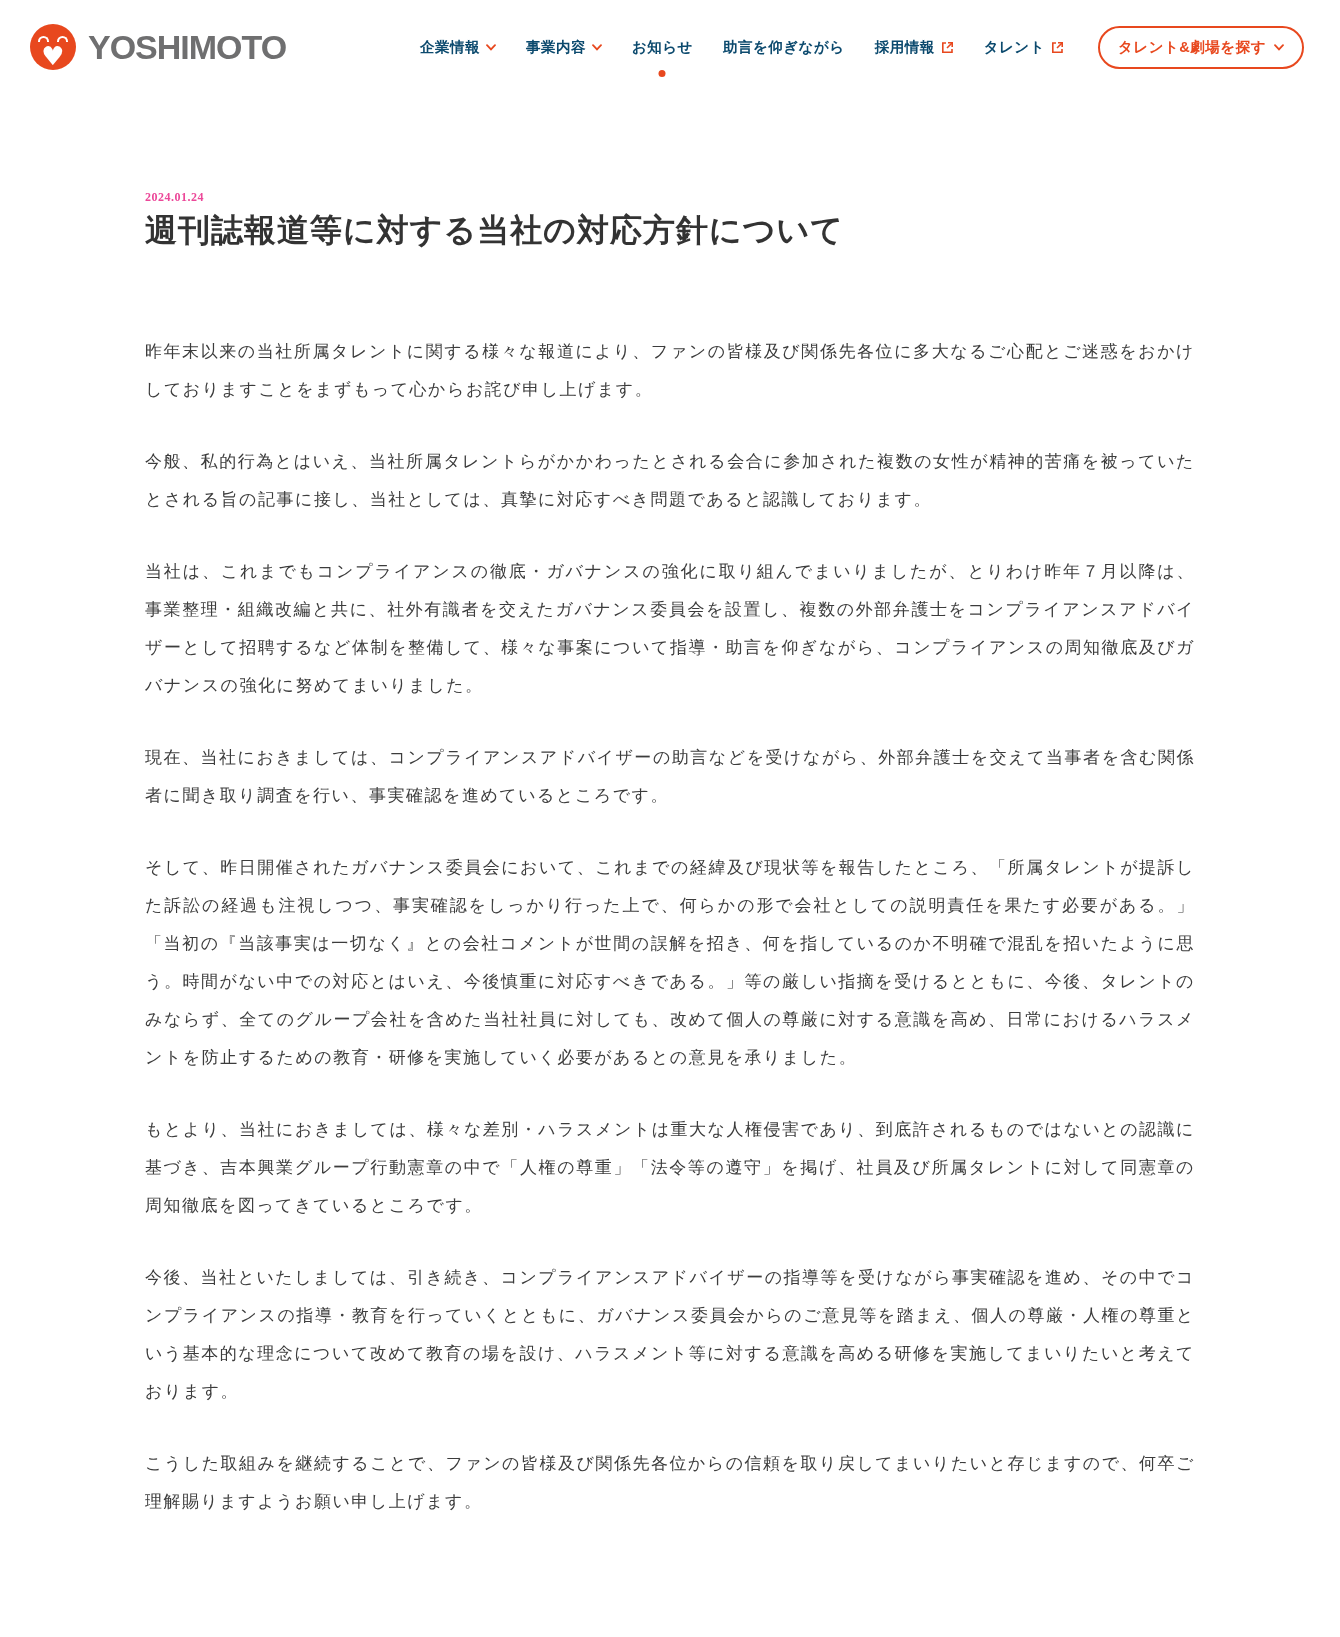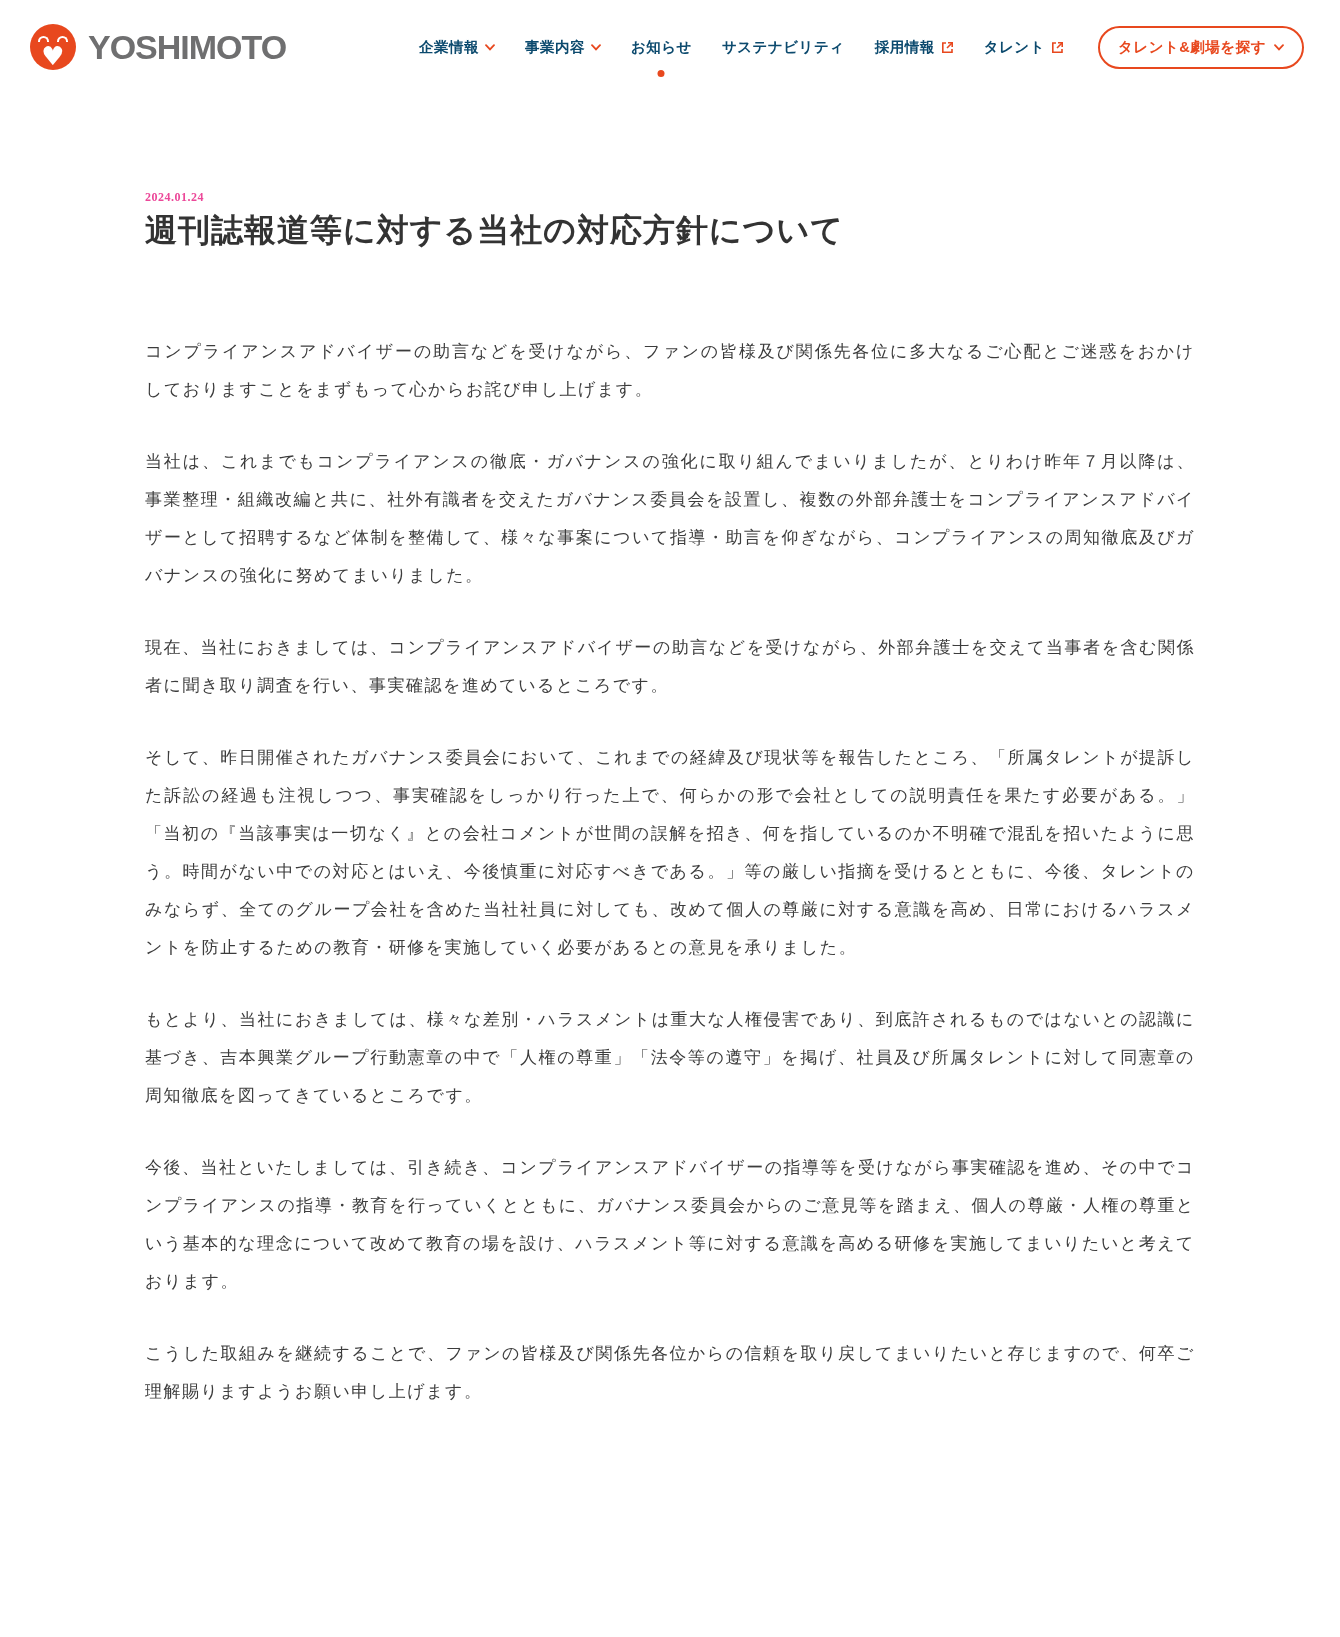--- a/index.html
+++ b/index.html
@@ -105,21 +105,21 @@
         <svg width="10" height="7" viewBox="0 0 10 7">
             <path d="M1 1.2 L5 5.4 L9 1.2" fill="none" stroke="#e8481e" stroke-width="1.8" stroke-linecap="round"></path>
           </svg>
       </span>
     </a>
     <a class="nav-item">
       <span>お知らせ</span>
       <span class="active-dot"></span>
     </a>
     <a class="nav-item">
-      <span>サステナビリティ</span>
+      <span>助言を仰ぎながら</span>
     </a>
     <a class="nav-item">
       <span>採用情報</span>
       <span>
         <svg width="13" height="13" viewBox="0 0 13 13">
             <path d="M5 2 H1.8 V11.2 H11 V8" fill="none" stroke="#e8481e" stroke-width="1.6"></path>
             <path d="M7 1.8 H11.2 V6" fill="none" stroke="#e8481e" stroke-width="1.6"></path>
             <path d="M11 2 L6 7" fill="none" stroke="#e8481e" stroke-width="1.6"></path>
           </svg>
       </span>
@@ -143,21 +143,22 @@
       </span>
     </button>
   </nav>
 </header>
 
 <main class="article">
   <div class="article-date">2024.01.24</div>
   <h1 class="article-title">週刊誌報道等に対する当社の対応方針について</h1>
 
   <div class="article-body">
-    <p>コンプライアンスアドバイザーの助言などを受けながら、ファンの皆様及び関係先各位に多大なるご心配とご迷惑をおかけしておりますことをまずもって心からお詫び申し上げます。</p>
+    <p>昨年末以来の当社所属タレントに関する様々な報道により、ファンの皆様及び関係先各位に多大なるご心配とご迷惑をおかけしておりますことをまずもって心からお詫び申し上げます。</p>
+    <p>今般、私的行為とはいえ、当社所属タレントらがかかわったとされる会合に参加された複数の女性が精神的苦痛を被っていたとされる旨の記事に接し、当社としては、真摯に対応すべき問題であると認識しております。</p>
     <p>当社は、これまでもコンプライアンスの徹底・ガバナンスの強化に取り組んでまいりましたが、とりわけ昨年７月以降は、事業整理・組織改編と共に、社外有識者を交えたガバナンス委員会を設置し、複数の外部弁護士をコンプライアンスアドバイザーとして招聘するなど体制を整備して、様々な事案について指導・助言を仰ぎながら、コンプライアンスの周知徹底及びガバナンスの強化に努めてまいりました。</p>
     <p>現在、当社におきましては、コンプライアンスアドバイザーの助言などを受けながら、外部弁護士を交えて当事者を含む関係者に聞き取り調査を行い、事実確認を進めているところです。</p>
     <p>そして、昨日開催されたガバナンス委員会において、これまでの経緯及び現状等を報告したところ、「所属タレントが提訴した訴訟の経過も注視しつつ、事実確認をしっかり行った上で、何らかの形で会社としての説明責任を果たす必要がある。」「当初の『当該事実は一切なく』との会社コメントが世間の誤解を招き、何を指しているのか不明確で混乱を招いたように思う。時間がない中での対応とはいえ、今後慎重に対応すべきである。」等の厳しい指摘を受けるとともに、今後、タレントのみならず、全てのグループ会社を含めた当社社員に対しても、改めて個人の尊厳に対する意識を高め、日常におけるハラスメントを防止するための教育・研修を実施していく必要があるとの意見を承りました。</p>
     <p>もとより、当社におきましては、様々な差別・ハラスメントは重大な人権侵害であり、到底許されるものではないとの認識に基づき、吉本興業グループ行動憲章の中で「人権の尊重」「法令等の遵守」を掲げ、社員及び所属タレントに対して同憲章の周知徹底を図ってきているところです。</p>
     <p>今後、当社といたしましては、引き続き、コンプライアンスアドバイザーの指導等を受けながら事実確認を進め、その中でコンプライアンスの指導・教育を行っていくとともに、ガバナンス委員会からのご意見等を踏まえ、個人の尊厳・人権の尊重という基本的な理念について改めて教育の場を設け、ハラスメント等に対する意識を高める研修を実施してまいりたいと考えております。</p>
     <p>こうした取組みを継続することで、ファンの皆様及び関係先各位からの信頼を取り戻してまいりたいと存じますので、何卒ご理解賜りますようお願い申し上げます。</p>
   </div>
 </main>
 
 </body></html>

